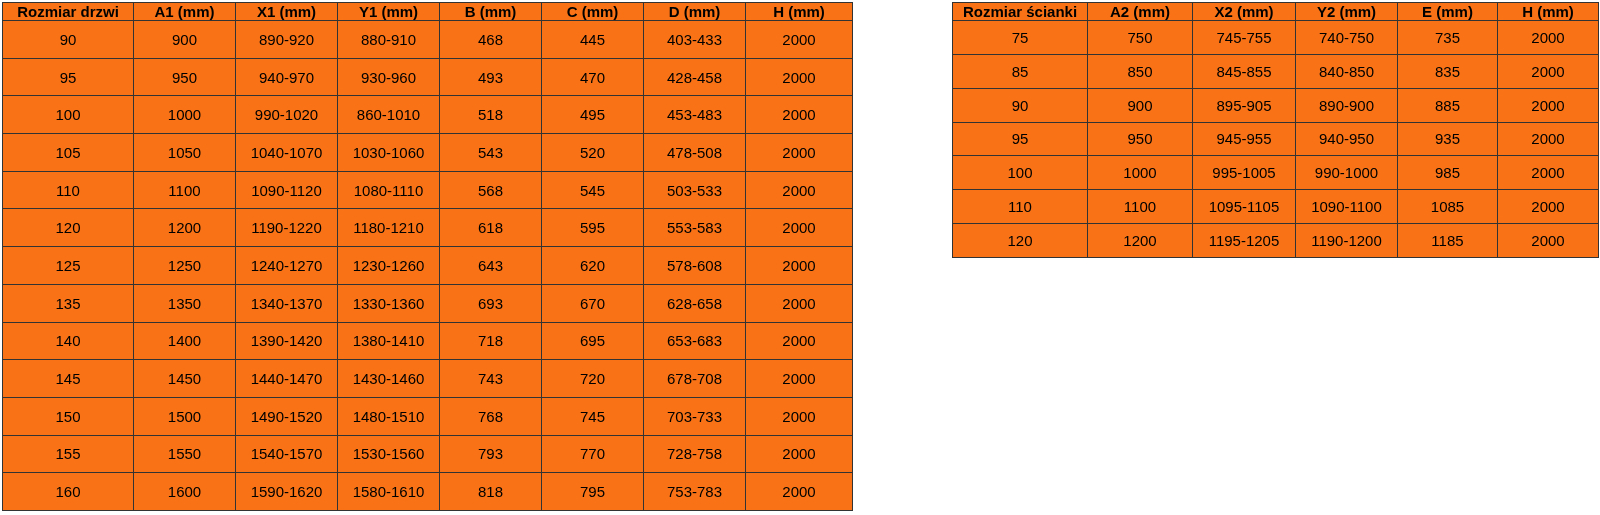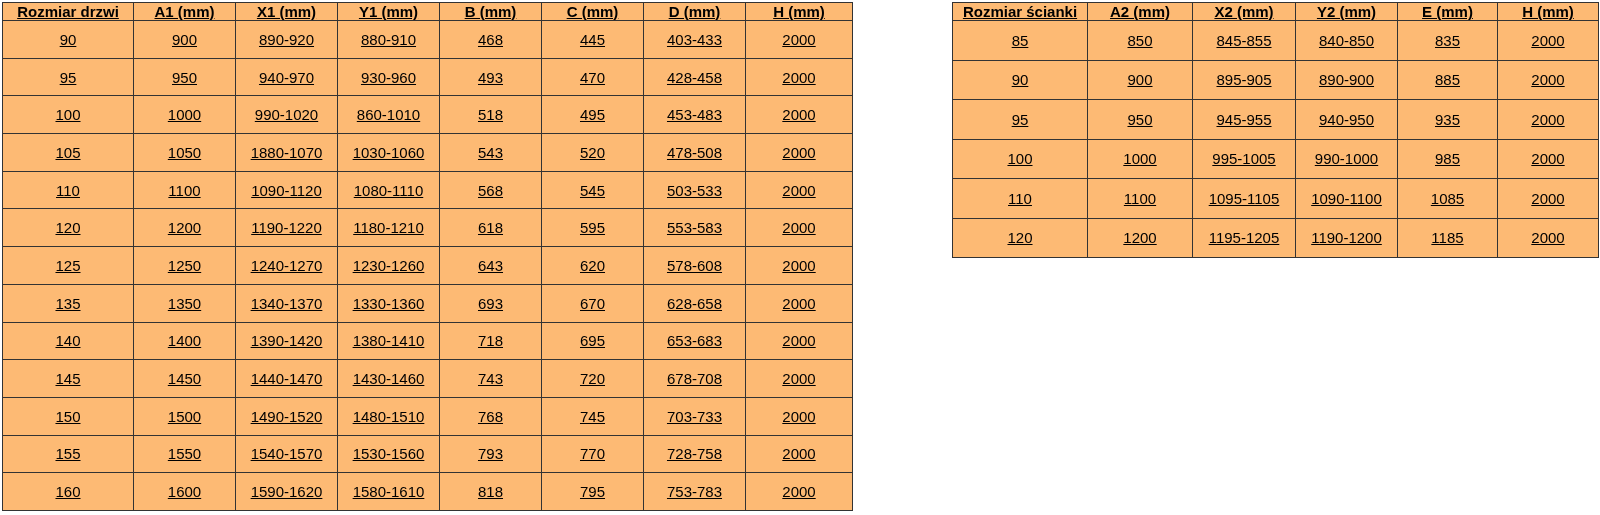--- a/index.html
+++ b/index.html
@@ -12,22 +12,21 @@
     width: 1600px;
     height: 515px;
     background: #ffffff;
     font-family: "Liberation Sans", sans-serif;
     color: #000000;
   }
   table.spec {
     position: absolute;
     border-collapse: collapse;
     table-layout: fixed;
-    background: #fdba74;
-    text-decoration: underline;
+    background: #f97316;
   }
   table.spec th, table.spec td {
     border: 1px solid #333333;
     text-align: center;
     vertical-align: middle;
     padding: 0;
     font-size: 15px;
     overflow: hidden;
     white-space: nowrap;
   }
@@ -117,21 +116,21 @@
           <td>990-1020</td>
           <td>860-1010</td>
           <td>518</td>
           <td>495</td>
           <td>453-483</td>
           <td>2000</td>
         </tr>
         <tr>
           <td>105</td>
           <td>1050</td>
-          <td>1880-1070</td>
+          <td>1040-1070</td>
           <td>1030-1060</td>
           <td>543</td>
           <td>520</td>
           <td>478-508</td>
           <td>2000</td>
         </tr>
         <tr>
           <td>110</td>
           <td>1100</td>
           <td>1090-1120</td>
@@ -238,20 +237,28 @@
         <th>Rozmiar ścianki</th>
         <th>A2 (mm)</th>
         <th>X2 (mm)</th>
         <th>Y2 (mm)</th>
         <th>E (mm)</th>
         <th>H (mm)</th>
       </tr>
     </thead>
     <tbody>
         <tr>
+          <td>75</td>
+          <td>750</td>
+          <td>745-755</td>
+          <td>740-750</td>
+          <td>735</td>
+          <td>2000</td>
+        </tr>
+        <tr>
           <td>85</td>
           <td>850</td>
           <td>845-855</td>
           <td>840-850</td>
           <td>835</td>
           <td>2000</td>
         </tr>
         <tr>
           <td>90</td>
           <td>900</td>

